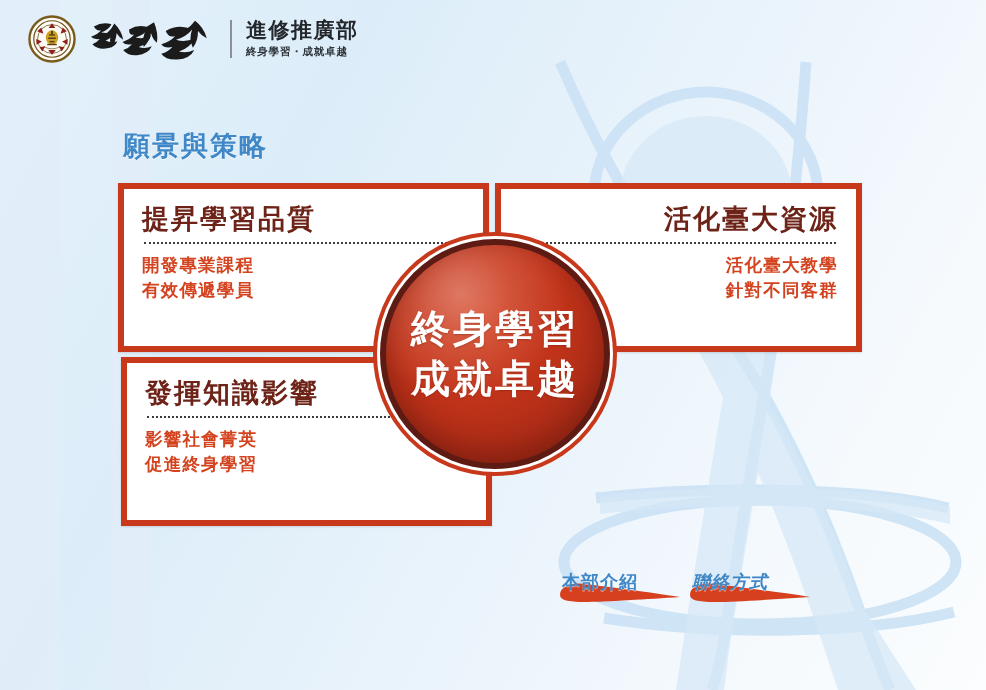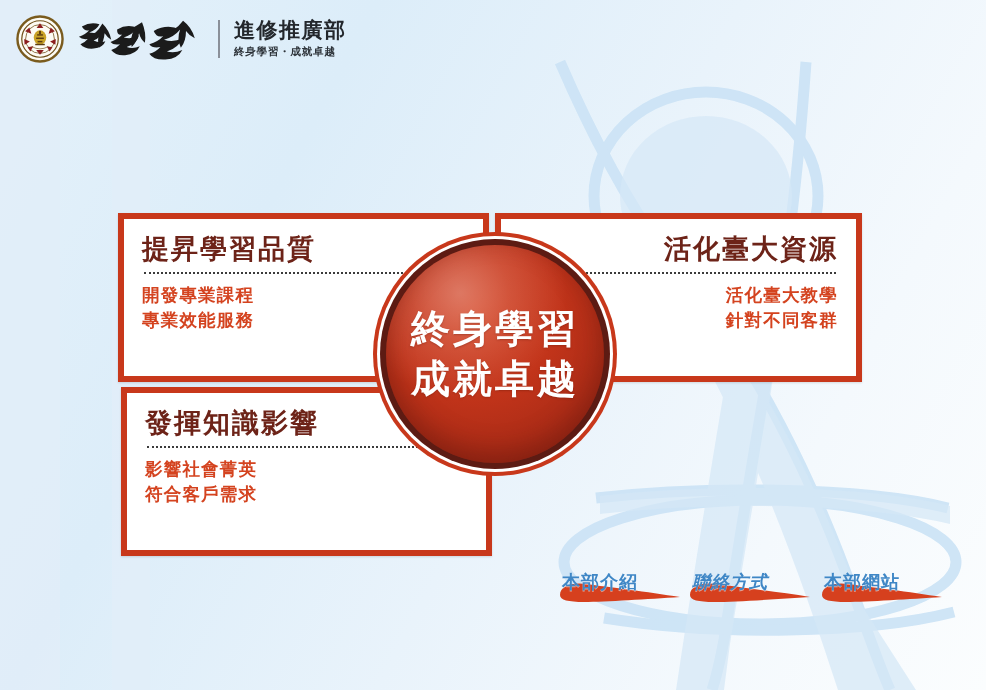--- a/index.html
+++ b/index.html
@@ -29,21 +29,21 @@
   }
 
   
   #header {
     position: absolute;
     left: 0; top: 0;
     width: 986px;
     height: 78px;
     display: flex;
     align-items: center;
-    padding-left: 16px;
+    padding-left: 28px;
     box-sizing: border-box;
   }
   #seal {
     width: 48px; height: 48px;
     flex: 0 0 auto;
   }
   .wordmark-script {
     margin-left: 12px;
     width: 132px;
     height: 46px;
@@ -96,21 +96,20 @@
     top: 183px;
     width: 744px;
     height: 343px;
   }
   .qbox {
     position: absolute;
     box-sizing: border-box;
     background: #ffffff;
     border: 6px solid #c8381b;
     box-shadow: 0 1px 2px rgba(0,0,0,0.12);
-    margin-top: 30px;
   }
   .qbox.tl { left: 0;     top: 0;    width: 371px; height: 169px; }
   .qbox.tr { left: 377px; top: 0;    width: 367px; height: 169px; }
   .qbox.bl { left: 3px;     top: 174px; width: 371px; height: 169px; }
   .qbox.br { left: 377px; top: 174px; width: 367px; height: 169px; }
 
   .qinner {
     position: absolute;
     box-sizing: border-box;
     padding: 14px 18px 0 18px;
@@ -299,47 +298,48 @@
     </svg>
 
     <div class="header-div"></div>
 
     <div class="header-texts">
       <div class="dept-name">進修推廣部</div>
       <div class="dept-slogan">終身學習・成就卓越</div>
     </div>
   </div>
 
+  <div id="section-title">願景與策略</div>
 
   <div id="grid">
 
     <div class="qbox tl">
       <div class="qinner align-left">
         <div class="qtitle">提昇學習品質</div>
         <div class="qdots"></div>
         <div class="qline">開發專業課程</div>
-        <div class="qline">專業效能服務</div>
+        <div class="qline">有效傳遞學員</div>
       </div>
     </div>
 
     <div class="qbox tr">
       <div class="qinner align-right">
         <div class="qtitle">活化臺大資源</div>
         <div class="qdots"></div>
         <div class="qline">活化臺大教學</div>
         <div class="qline">針對不同客群</div>
       </div>
     </div>
 
     <div class="qbox bl">
       <div class="qinner align-left">
         <div class="qtitle">發揮知識影響</div>
         <div class="qdots"></div>
         <div class="qline">影響社會菁英</div>
-        <div class="qline">符合客戶需求</div>
+        <div class="qline">促進終身學習</div>
       </div>
     </div>
 
   </div>
 
   <div id="center-circle">
     <div id="center-circle-white">
       <div id="center-circle-dark">
         <div id="center-circle-fill">
           <div class="circle-line">終身學習</div>
@@ -358,21 +358,15 @@
       <div class="navlabel">本部介紹</div>
     </div>
 
     <div class="navlink n1">
       <svg class="swoosh" viewBox="0 0 125 26">
         <path d="M4 17 C 4 8, 16 4, 30 6 C 52 9, 92 14, 124 19 C 92 21, 50 24, 28 24 C 12 24, 4 22, 4 17 Z" fill="#d6401e"></path>
       </svg>
       <div class="navlabel">聯絡方式</div>
     </div>
 
-    <div class="navlink n2">
-      <svg class="swoosh" viewBox="0 0 125 26">
-        <path d="M4 17 C 4 8, 16 4, 30 6 C 52 9, 92 14, 124 19 C 92 21, 50 24, 28 24 C 12 24, 4 22, 4 17 Z" fill="#d6401e"></path>
-      </svg>
-      <div class="navlabel">本部網站</div>
-    </div>
   </div>
 
 </div>
 
 </body></html>

